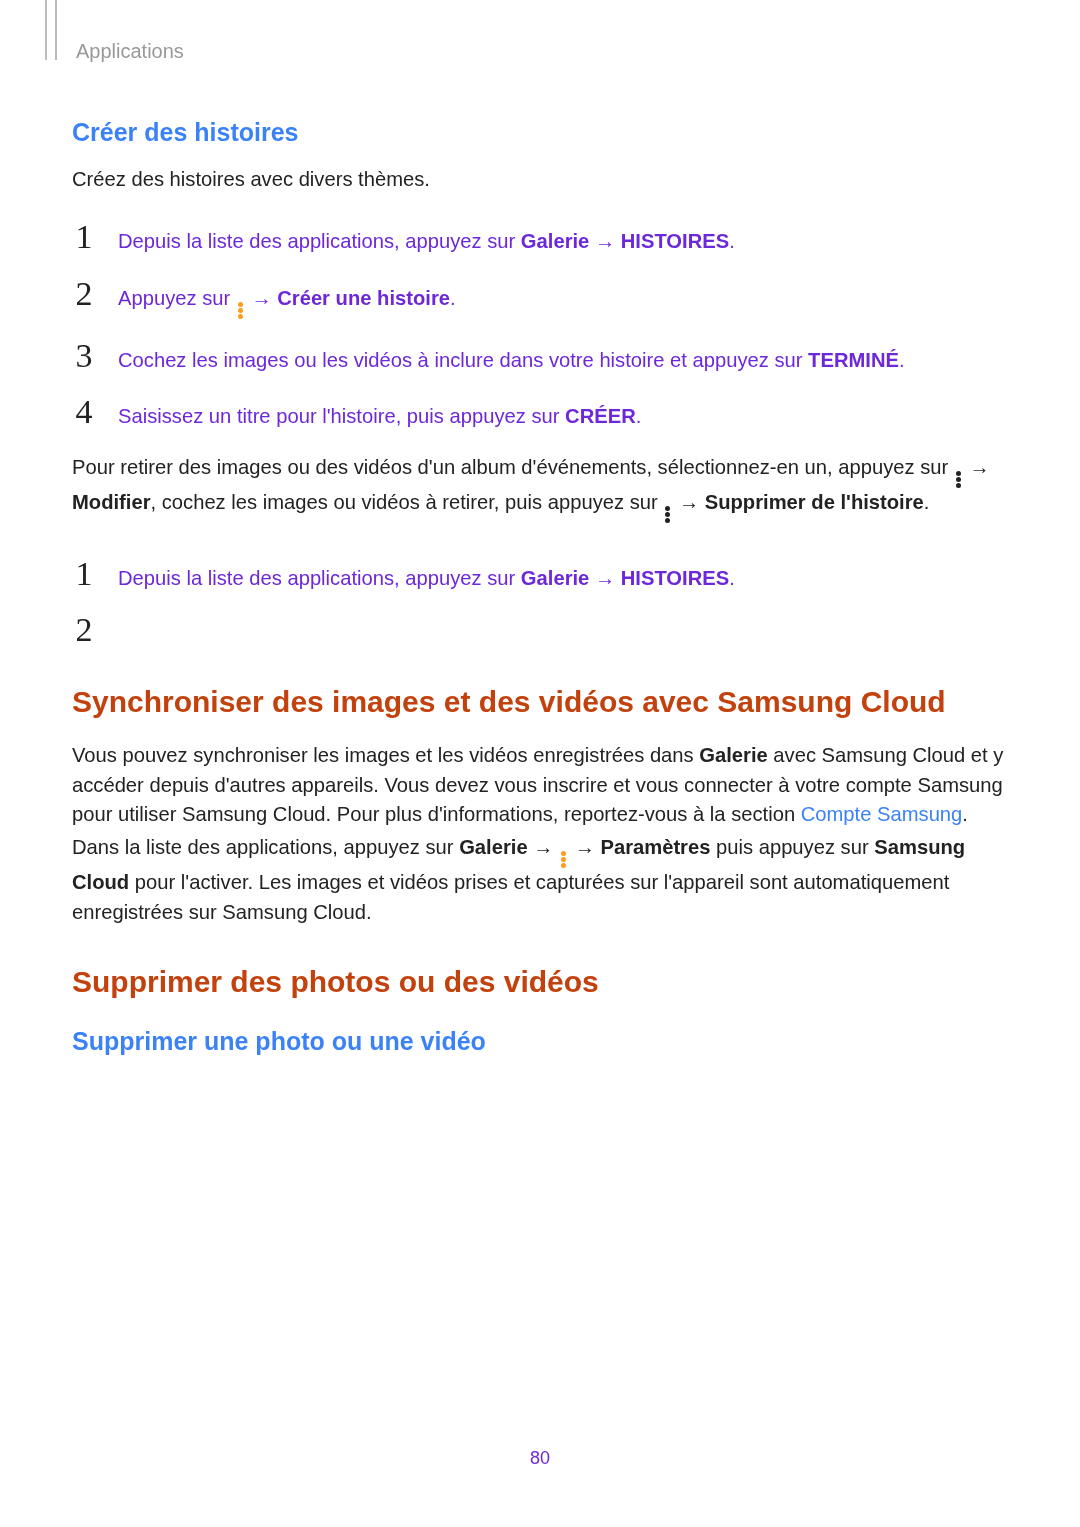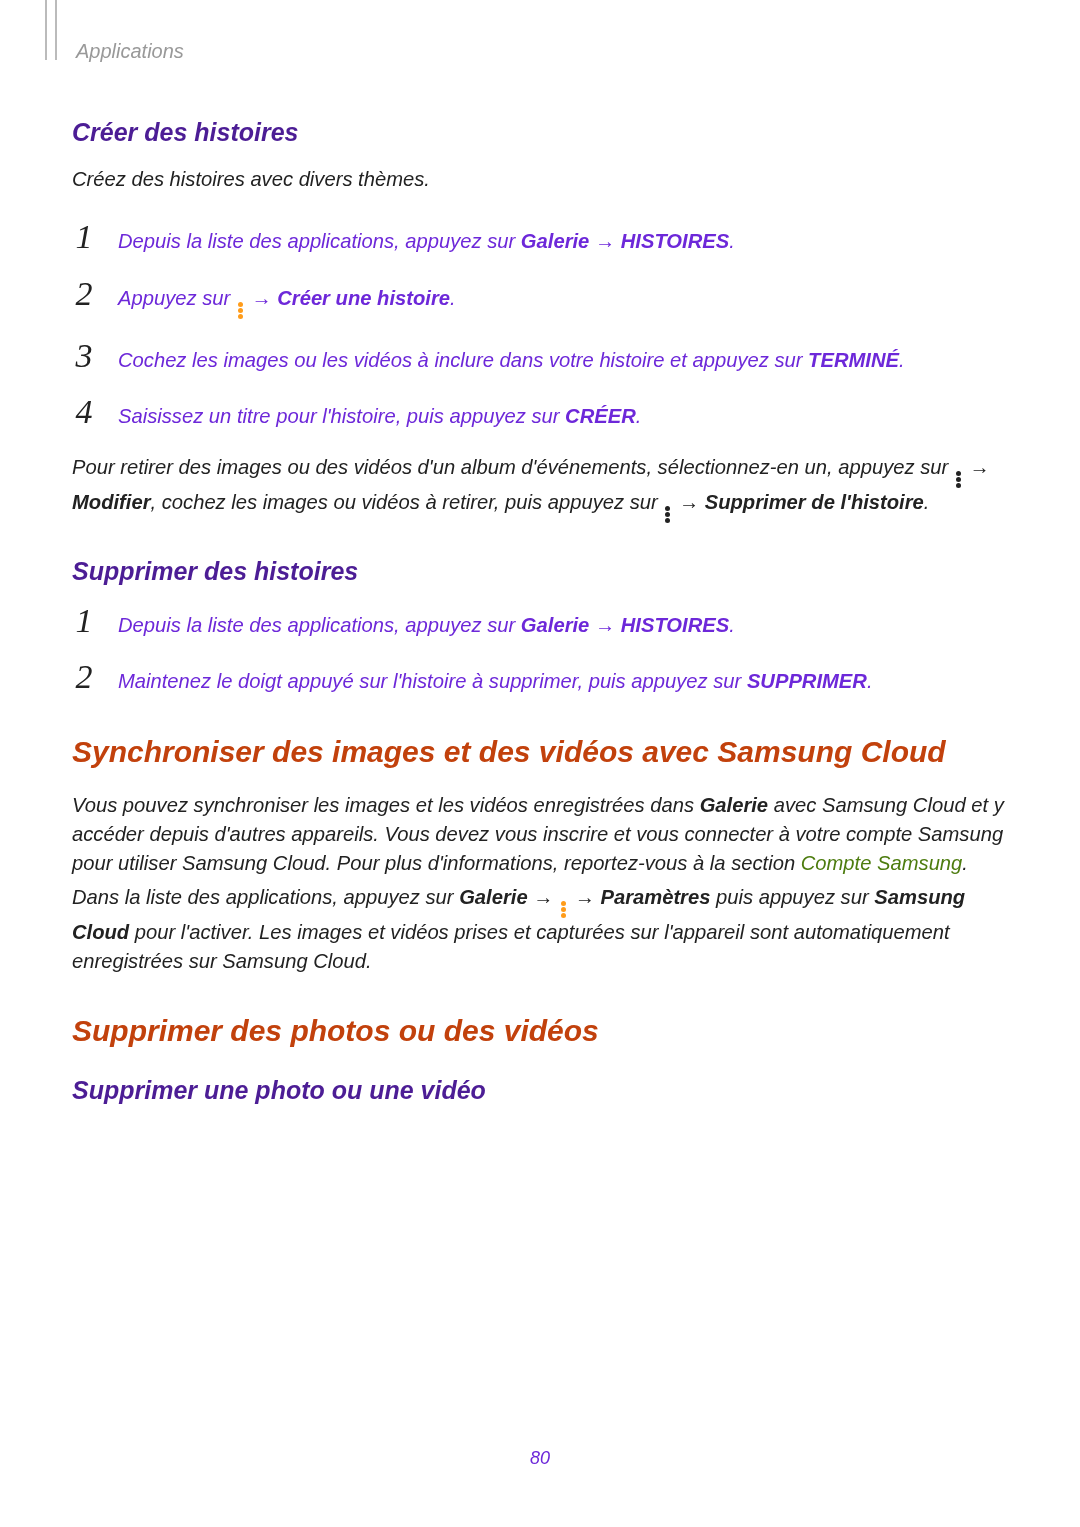--- a/index.html
+++ b/index.html
@@ -9,41 +9,40 @@
     font-family: -apple-system, "Segoe UI", "Helvetica Neue", Arial, sans-serif;
     color: #222;
     width: 1080px;
   }
   .page {
     width: 1080px;
     height: 1527px;
     position: relative;
     padding: 30px 72px 0 72px;
     box-sizing: border-box;
-    font-style: italic;
   }
   .header-rule {
     position: absolute;
     top: 0;
     left: 45px;
     width: 8px;
     height: 60px;
     border-left: 2px solid #bbb;
     border-right: 2px solid #bbb;
   }
   .chapter-title {
     color: #999;
     font-size: 20px;
     margin: 10px 0 55px 4px;
     font-weight: 400;
   }
   .section-heading {
     font-size: 25px;
     font-weight: 700;
-    color: #4c1d95;
+    color: #3b82f6;
     margin: 0 0 18px 0;
   }
   .body-text {
     font-size: 20.2px;
     line-height: 1.45;
     margin: 0 0 26px 0;
     color: #222;
   }
   .body-text.tight {
     margin-bottom: 6px;
@@ -74,21 +73,21 @@
     color: #6d28d9;
   }
   .bold { font-weight: 700; }
   .h-blue {
     color: #c2410c;
     font-size: 30px;
     font-weight: 700;
     margin: 38px 0 22px 0;
   }
   .link-text {
-    color: #4d7c0f;
+    color: #3b82f6;
   }
   .more-icon {
     display: inline-flex;
     flex-direction: column;
     justify-content: space-between;
     vertical-align: -2px;
     height: 17px;
     width: 6px;
     margin: 0 2px;
   }
@@ -151,33 +150,29 @@
         <span class="dot"></span>
         <span class="dot"></span>
         <span class="dot"></span>
       </span><span> → </span><span class="bold">Modifier</span><span>, cochez les images ou vidéos à retirer, puis appuyez sur </span><span class="more-icon black">
         <span class="dot"></span>
         <span class="dot"></span>
         <span class="dot"></span>
       </span><span> → </span><span class="bold">Supprimer de l'histoire</span><span>.</span>
   </p>
 
-  <div class="section-heading">Supprimer des histoires</div>
   <div class="step-list">
     <div class="step-item">
       <div class="step-num">1</div>
       <div class="step-text">
         <span>Depuis la liste des applications, appuyez sur </span><span class="bold">Galerie</span><span> → </span><span class="bold">HISTOIRES</span><span>.</span>
       </div>
     </div>
     <div class="step-item">
       <div class="step-num">2</div>
-      <div class="step-text">
-        <span>Maintenez le doigt appuyé sur l'histoire à supprimer, puis appuyez sur </span><span class="bold">SUPPRIMER</span><span>.</span>
-      </div>
     </div>
   </div>
 
   <div class="h-blue">Synchroniser des images et des vidéos avec Samsung Cloud</div>
   <p class="body-text tight" style="margin-bottom:4px;">
     <span>Vous pouvez synchroniser les images et les vidéos enregistrées dans </span><span class="bold">Galerie</span><span> avec Samsung Cloud et y accéder depuis d'autres appareils. Vous devez vous inscrire et vous connecter à votre compte Samsung pour utiliser Samsung Cloud. Pour plus d'informations, reportez-vous à la section </span><span class="link-text">Compte Samsung</span><span>.</span>
   </p>
   <p class="body-text">
     <span>Dans la liste des applications, appuyez sur </span><span class="bold">Galerie</span><span> → </span><span class="more-icon">
         <span class="dot"></span>

